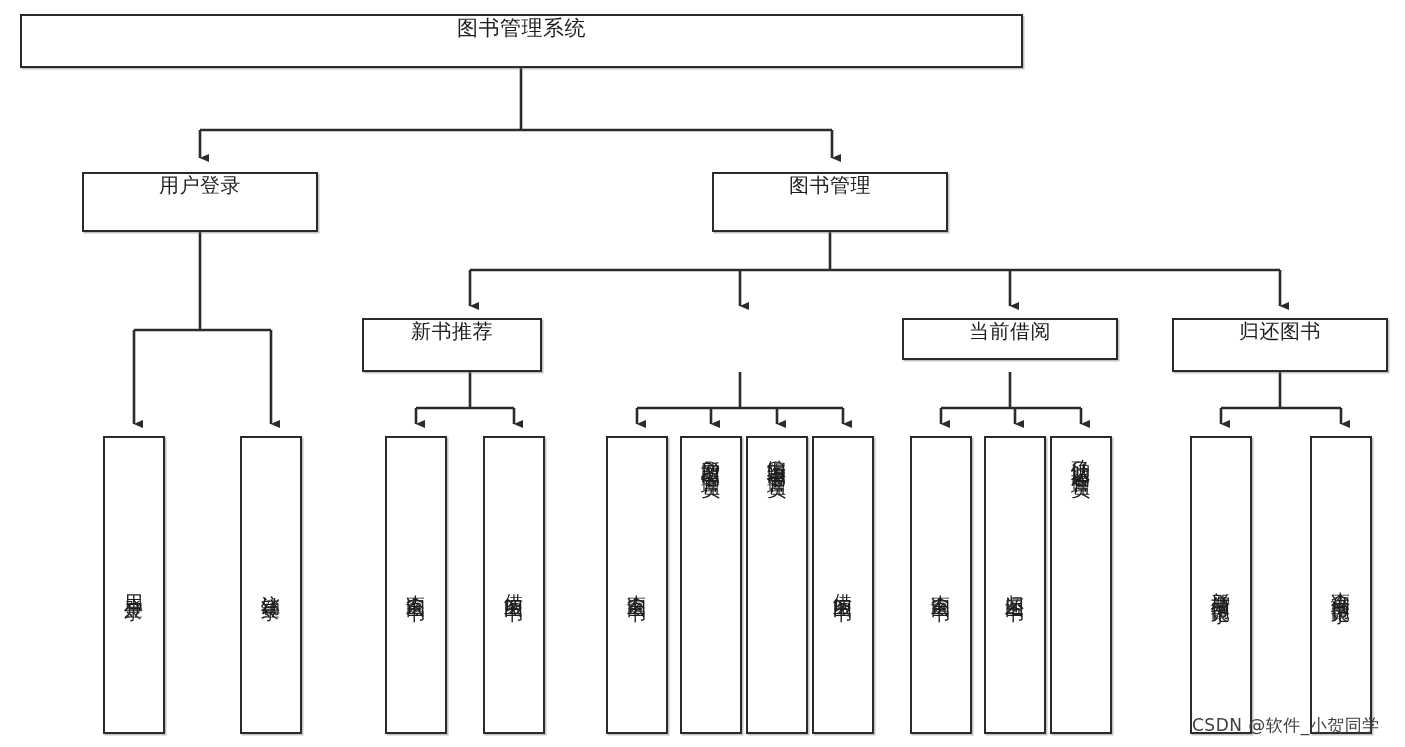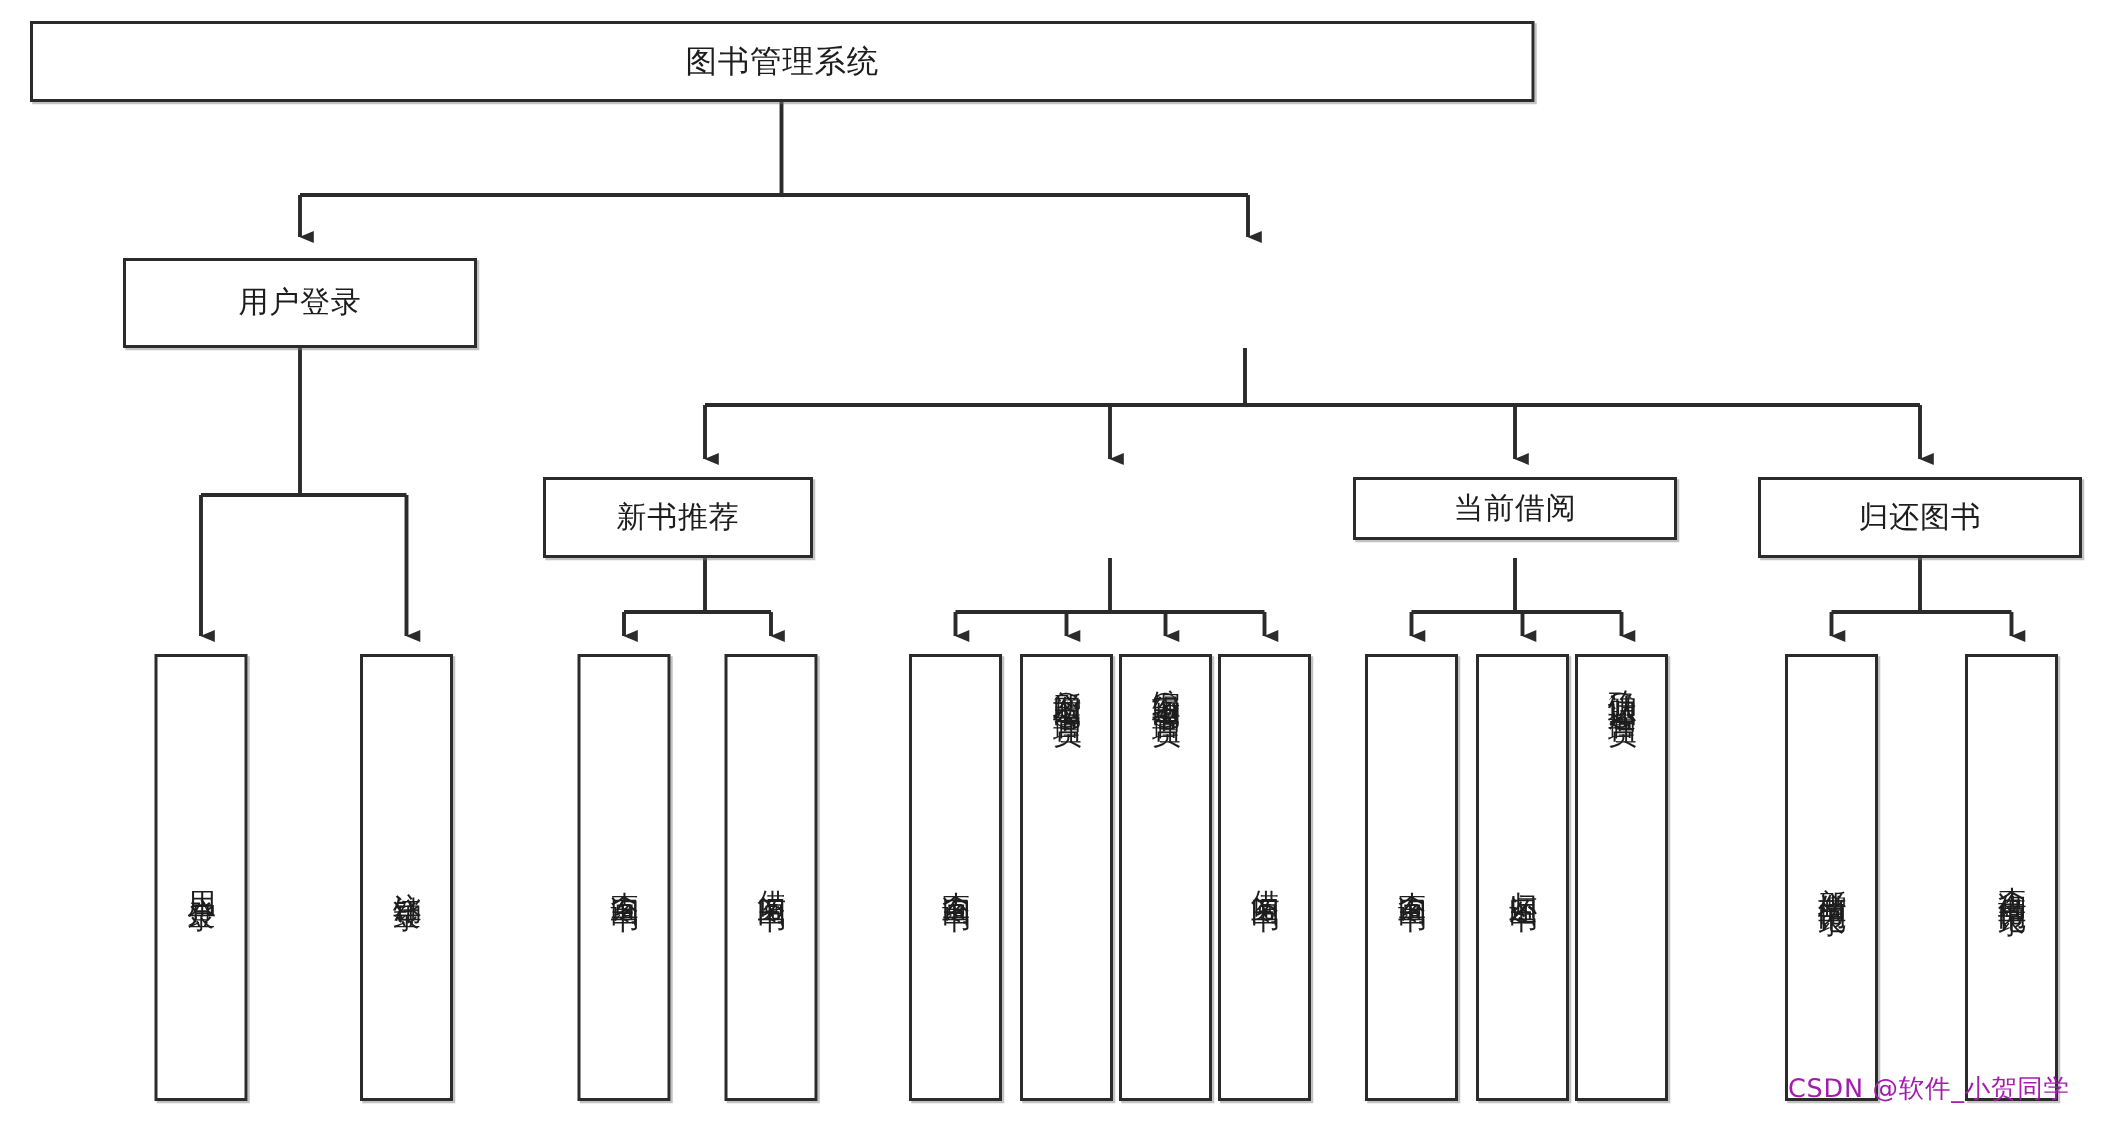--- a/index.html
+++ b/index.html
@@ -24,21 +24,20 @@
     width: 1405px;
     height: 747px;
   }
   
   .node {
     position: absolute;
     box-sizing: border-box;
     border: 2.5px solid #2b2b2b;
     background: #ffffff;
     display: flex;
-    align-items: center;
     justify-content: center;
     box-shadow: 1.5px 1.5px 0 rgba(120,120,120,0.45);
   }
   .node .label {
     color: #1d1d1d;
     font-size: 20px;
     line-height: 1.18;
     letter-spacing: 0.5px;
     white-space: nowrap;
     text-align: center;
@@ -129,20 +128,23 @@
     </g>
   </svg>
 
   <div class="node root" id="n-root" style="left: 20px; top: 14px; width: 1003px; height: 54px;">
     <span class="label">图书管理系统</span>
   </div>
 
   <div class="node level2" id="n-l2-0" style="left: 82px; top: 172px; width: 236px; height: 60px;">
     <span class="label">用户登录</span>
   </div>
+  <div class="node level2" id="n-l2-1" style="left: 712px; top: 172px; width: 236px; height: 60px;">
+    <span class="label">图书管理</span>
+  </div>
 
   <div class="node level3" id="n-l3-0" style="left: 362px; top: 318px; width: 180px; height: 54px;">
     <span class="label">新书推荐</span>
   </div>
   <div class="node level3" id="n-l3-2" style="left: 902px; top: 318px; width: 216px; height: 42px;">
     <span class="label">当前借阅</span>
   </div>
   <div class="node level3" id="n-l3-3" style="left: 1172px; top: 318px; width: 216px; height: 54px;">
     <span class="label">归还图书</span>
   </div>
@@ -180,15 +182,15 @@
   <div class="node leaf align-top" id="n-leaf-10" style="left: 1050px; top: 436px; width: 62px; height: 298px; padding-top: 6px;">
     <span class="label">确认归还（管理员）</span>
   </div>
   <div class="node leaf align-mid" id="n-leaf-11" style="left: 1190px; top: 436px; width: 62px; height: 298px;">
     <span class="label">新增借阅记录</span>
   </div>
   <div class="node leaf align-mid" id="n-leaf-12" style="left: 1310px; top: 436px; width: 62px; height: 298px;">
     <span class="label">查询借阅记录</span>
   </div>
 
-  <div class="watermark" style="left: 1192px; top: 714px; color: #a21caf;">CSDN @软件_小贺同学</div>
+  <div class="watermark" style="left: 1192px; top: 714px; color: #404040;">CSDN @软件_小贺同学</div>
 
 </div>
 
 </body></html>

